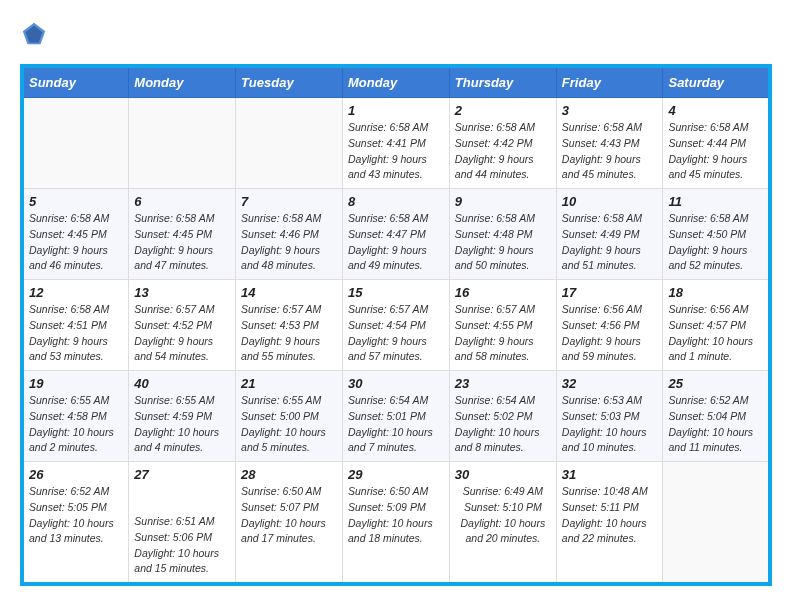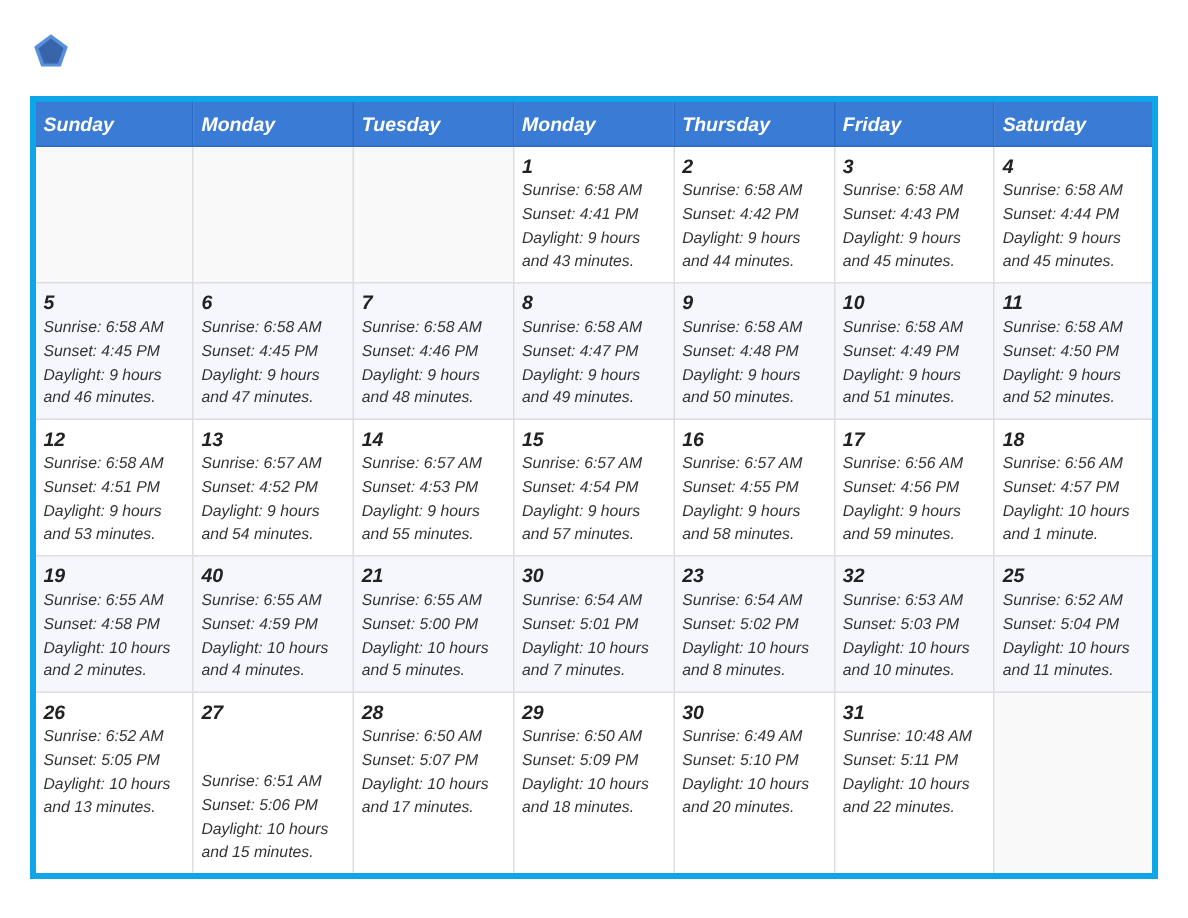--- a/index.html
+++ b/index.html
@@ -337,21 +337,21 @@
         </td>
         <td>
           <span class="day-number">29</span>
           <div class="day-info" style="white-space: pre-line;">Sunrise: 6:50 AM
 Sunset: 5:09 PM
 Daylight: 10 hours
 and 18 minutes.</div>
         </td>
         <td>
           <span class="day-number">30</span>
-          <div class="day-info" style="white-space: pre-line;">Sunrise: 6:49 AM
+          <div class="day-info" style="white-space: pre-line; text-align: center;">Sunrise: 6:49 AM
 Sunset: 5:10 PM
 Daylight: 10 hours
 and 20 minutes.</div>
         </td>
         <td>
           <span class="day-number">31</span>
           <div class="day-info" style="white-space: pre-line;">Sunrise: 10:48 AM
 Sunset: 5:11 PM
 Daylight: 10 hours
 and 22 minutes.</div>

